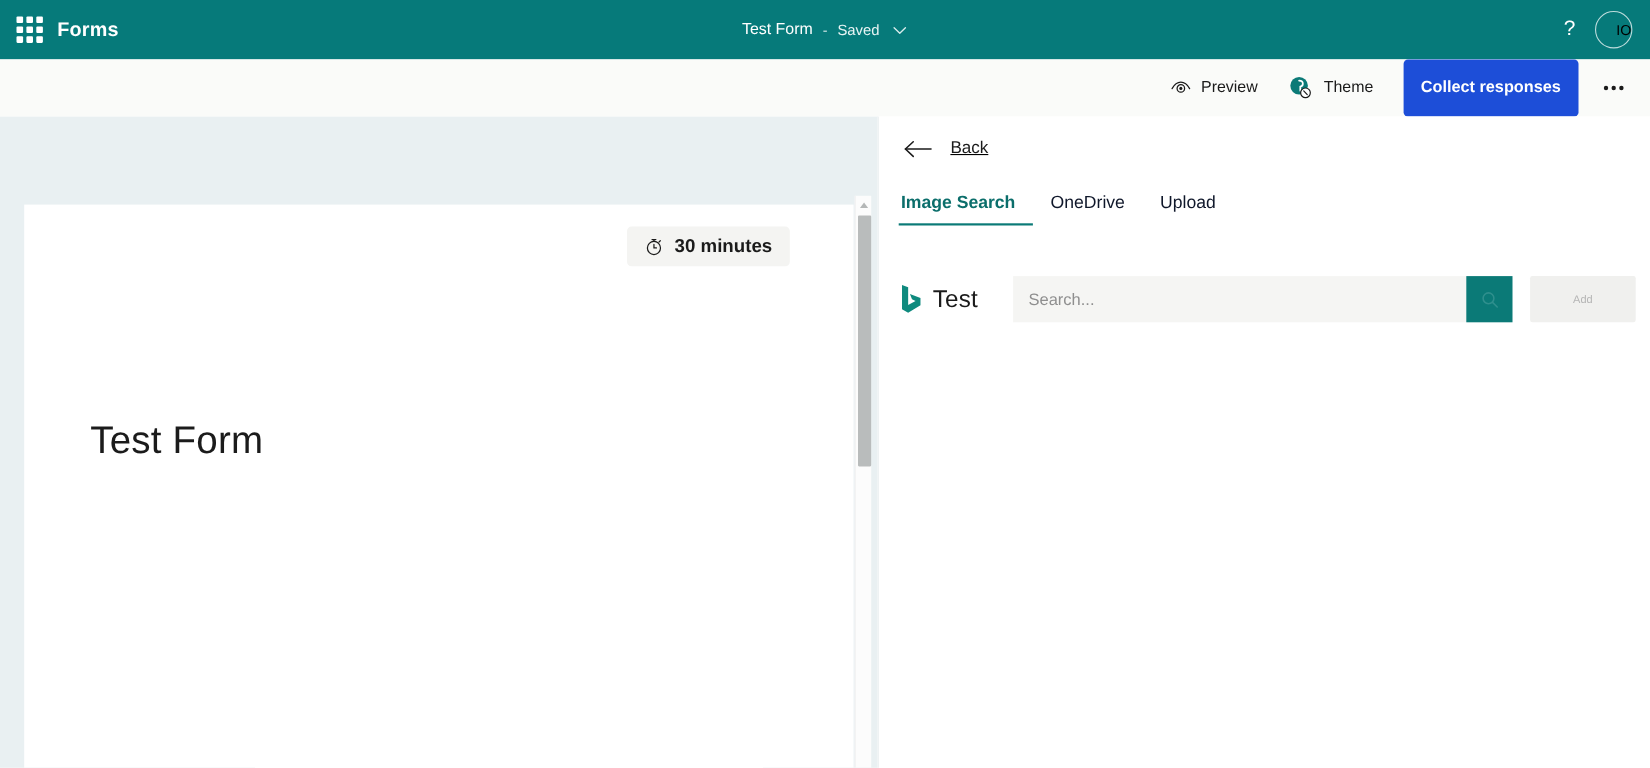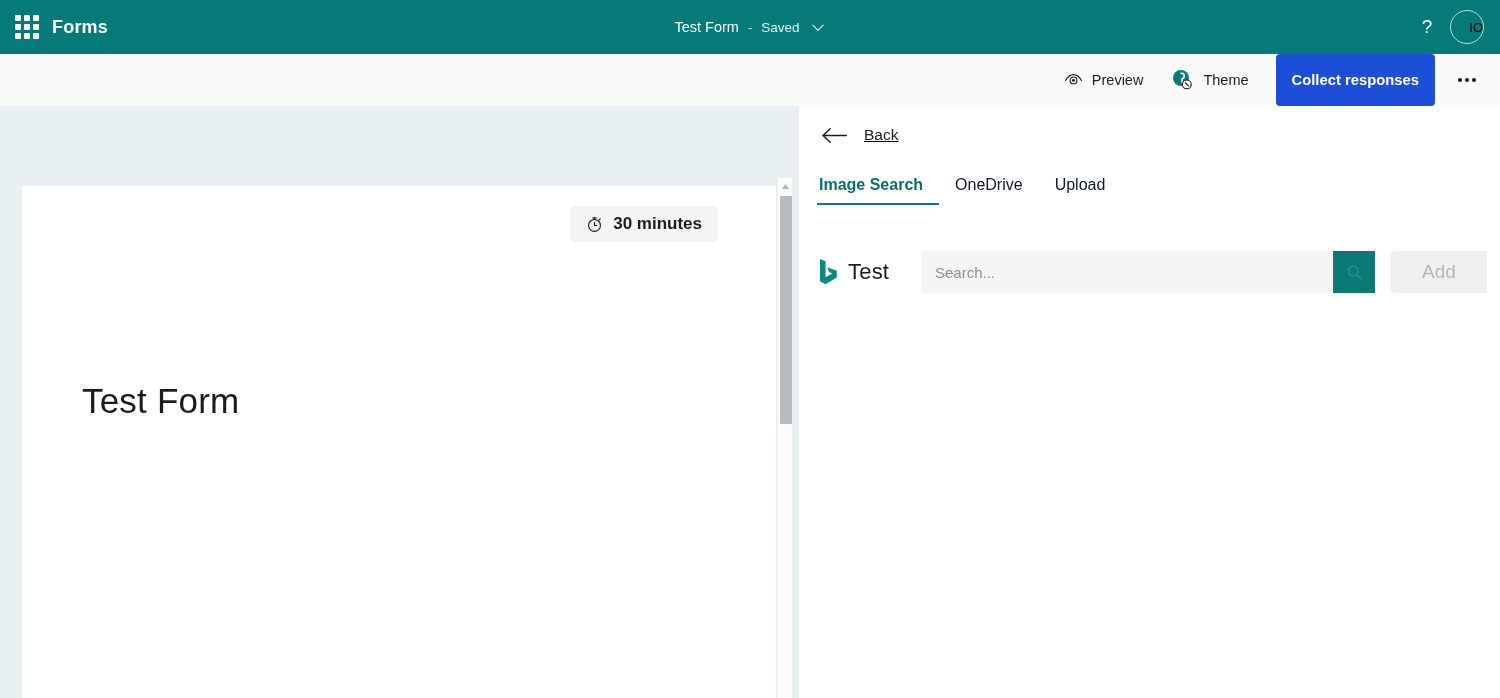--- a/index.html
+++ b/index.html
@@ -256,21 +256,21 @@
   .search-go {
     width: 42px; height: 42px; flex: 0 0 42px;
     background: #0b7a77; border: none;
     display: flex; align-items: center; justify-content: center;
     cursor: pointer;
   }
   .add-btn {
     margin-left: 16px;
     width: 96px; height: 42px; flex: 0 0 96px;
     background: #f0f0ee; border: none; border-radius: 2px;
-    font-family: inherit; font-size: 19px; color: #b5b5b5;
+    font-family: inherit; font-size: 10px; color: #b5b5b5;
     cursor: default;
   }
   svg { display: block; }
 </style>
 </head>
 <body>
 
 <div class="topbar">
   <div class="waffle">
     <i></i>

